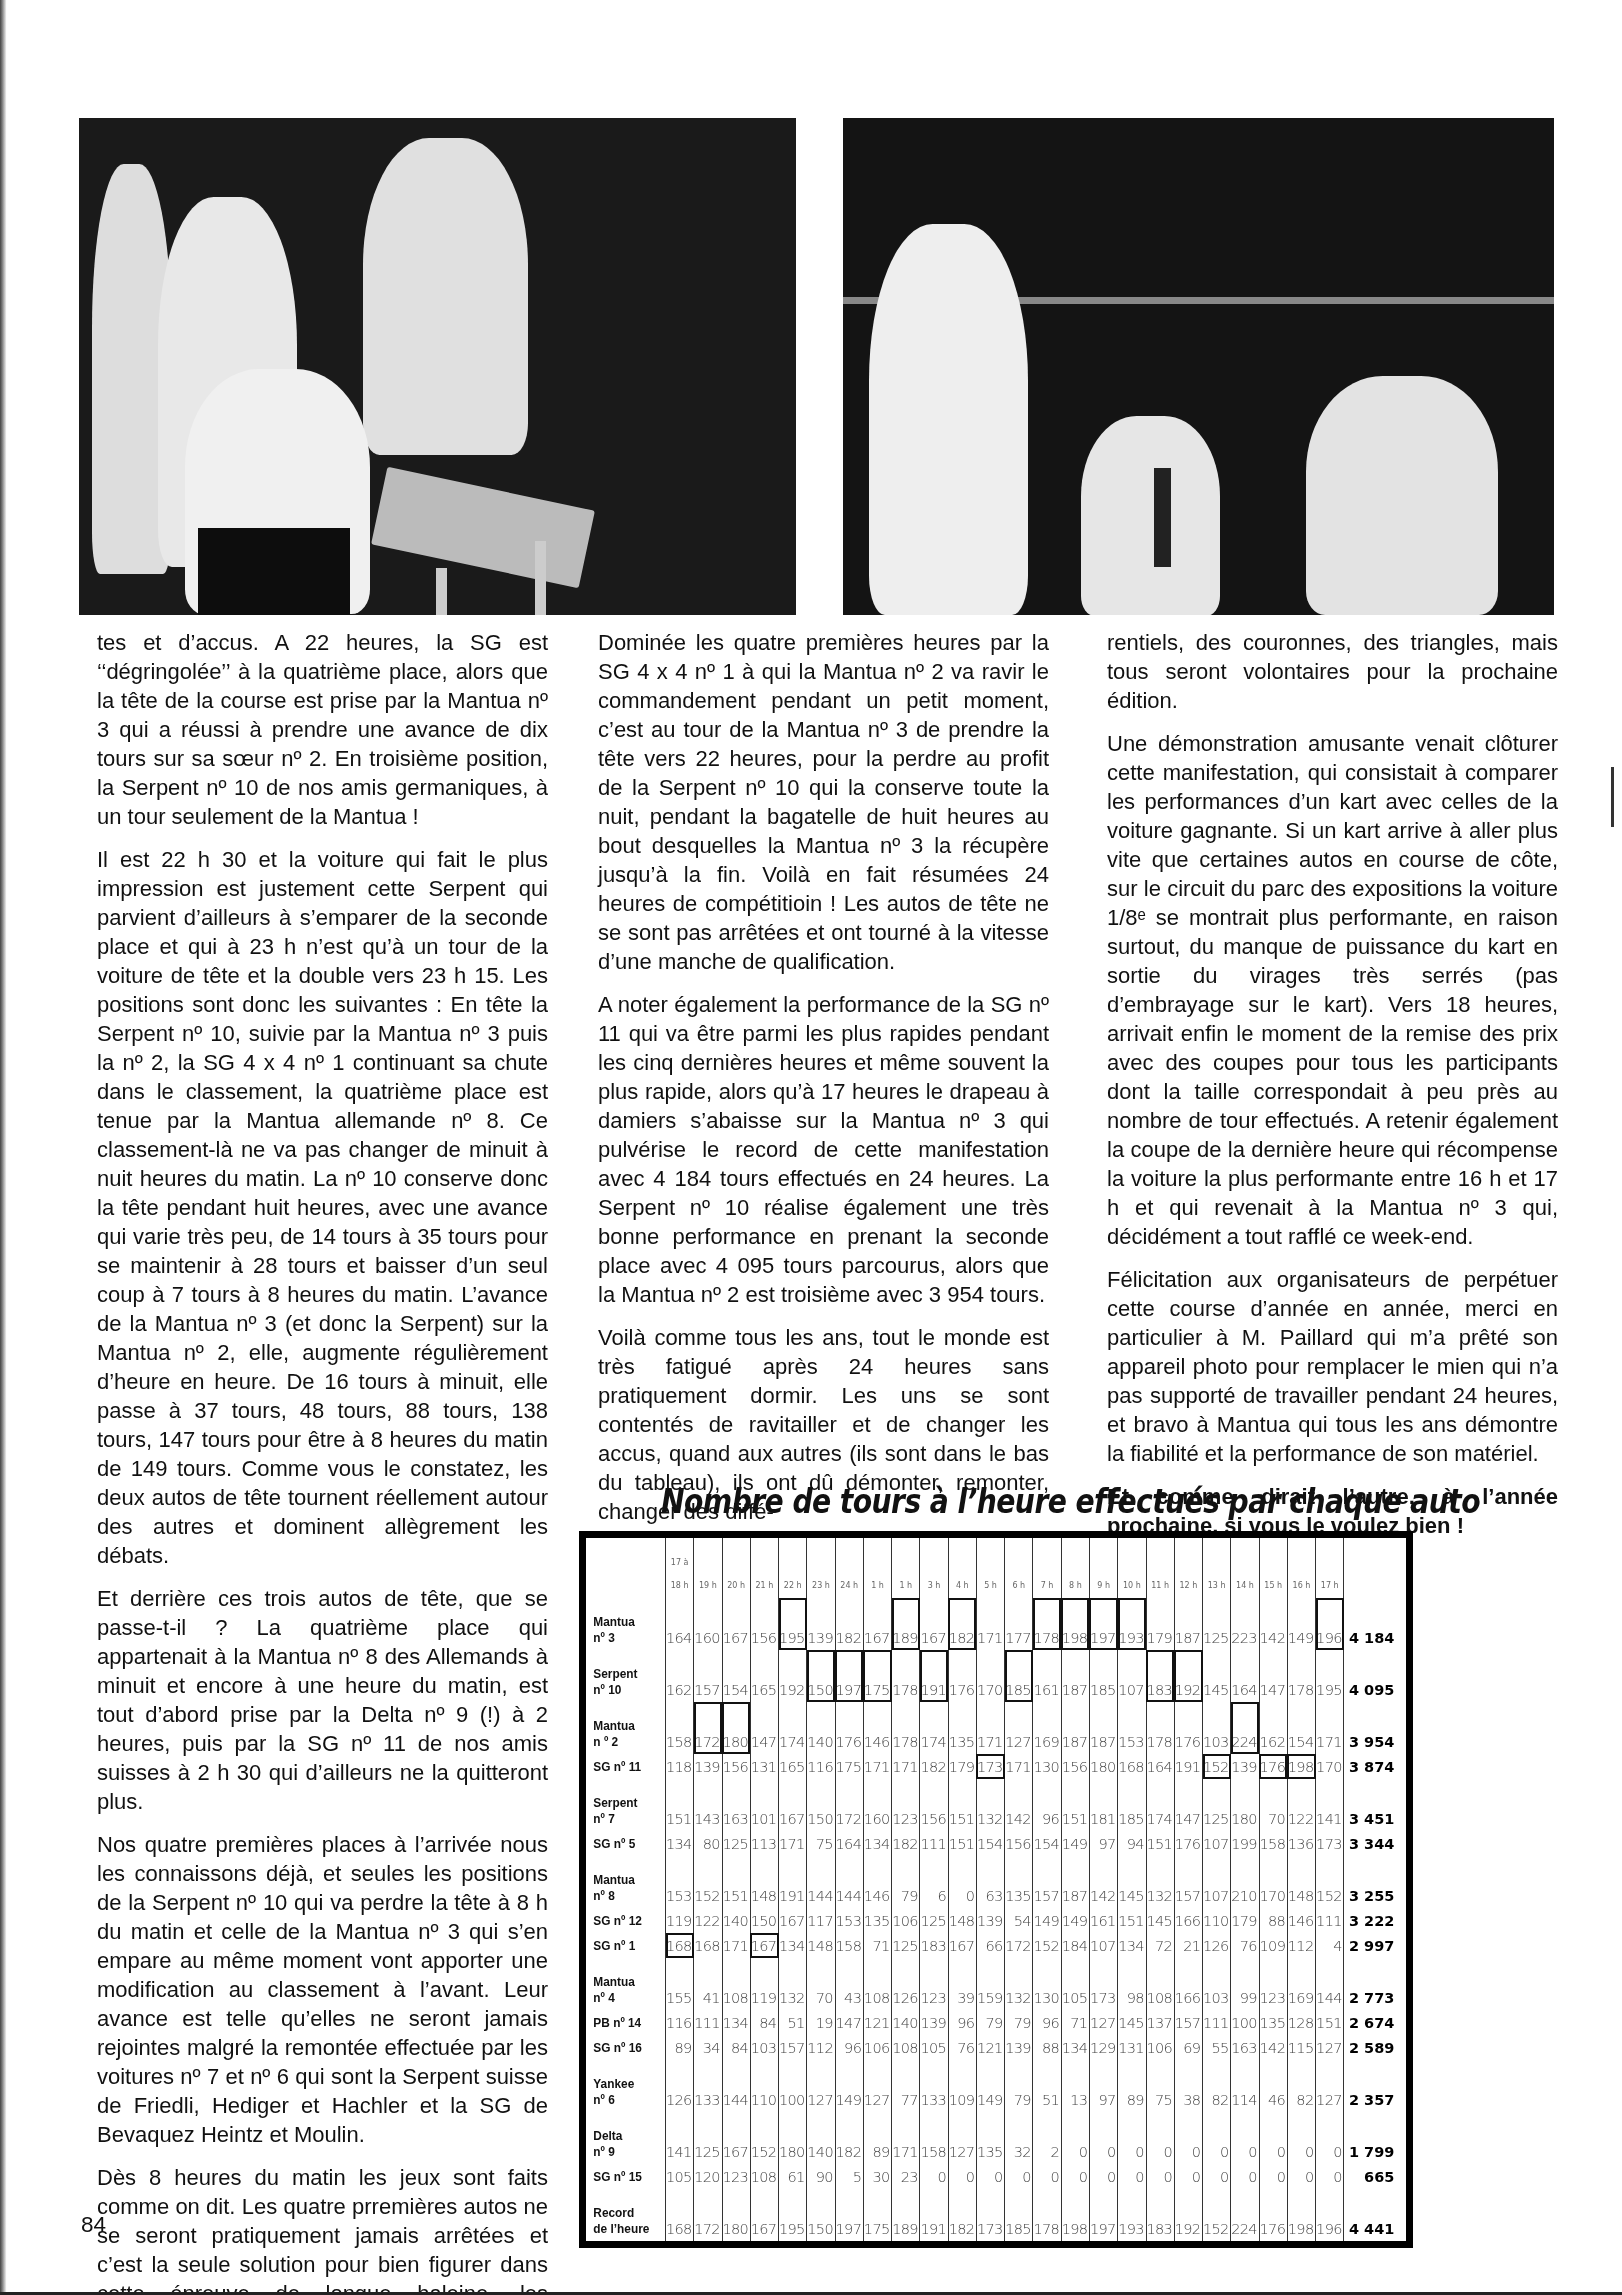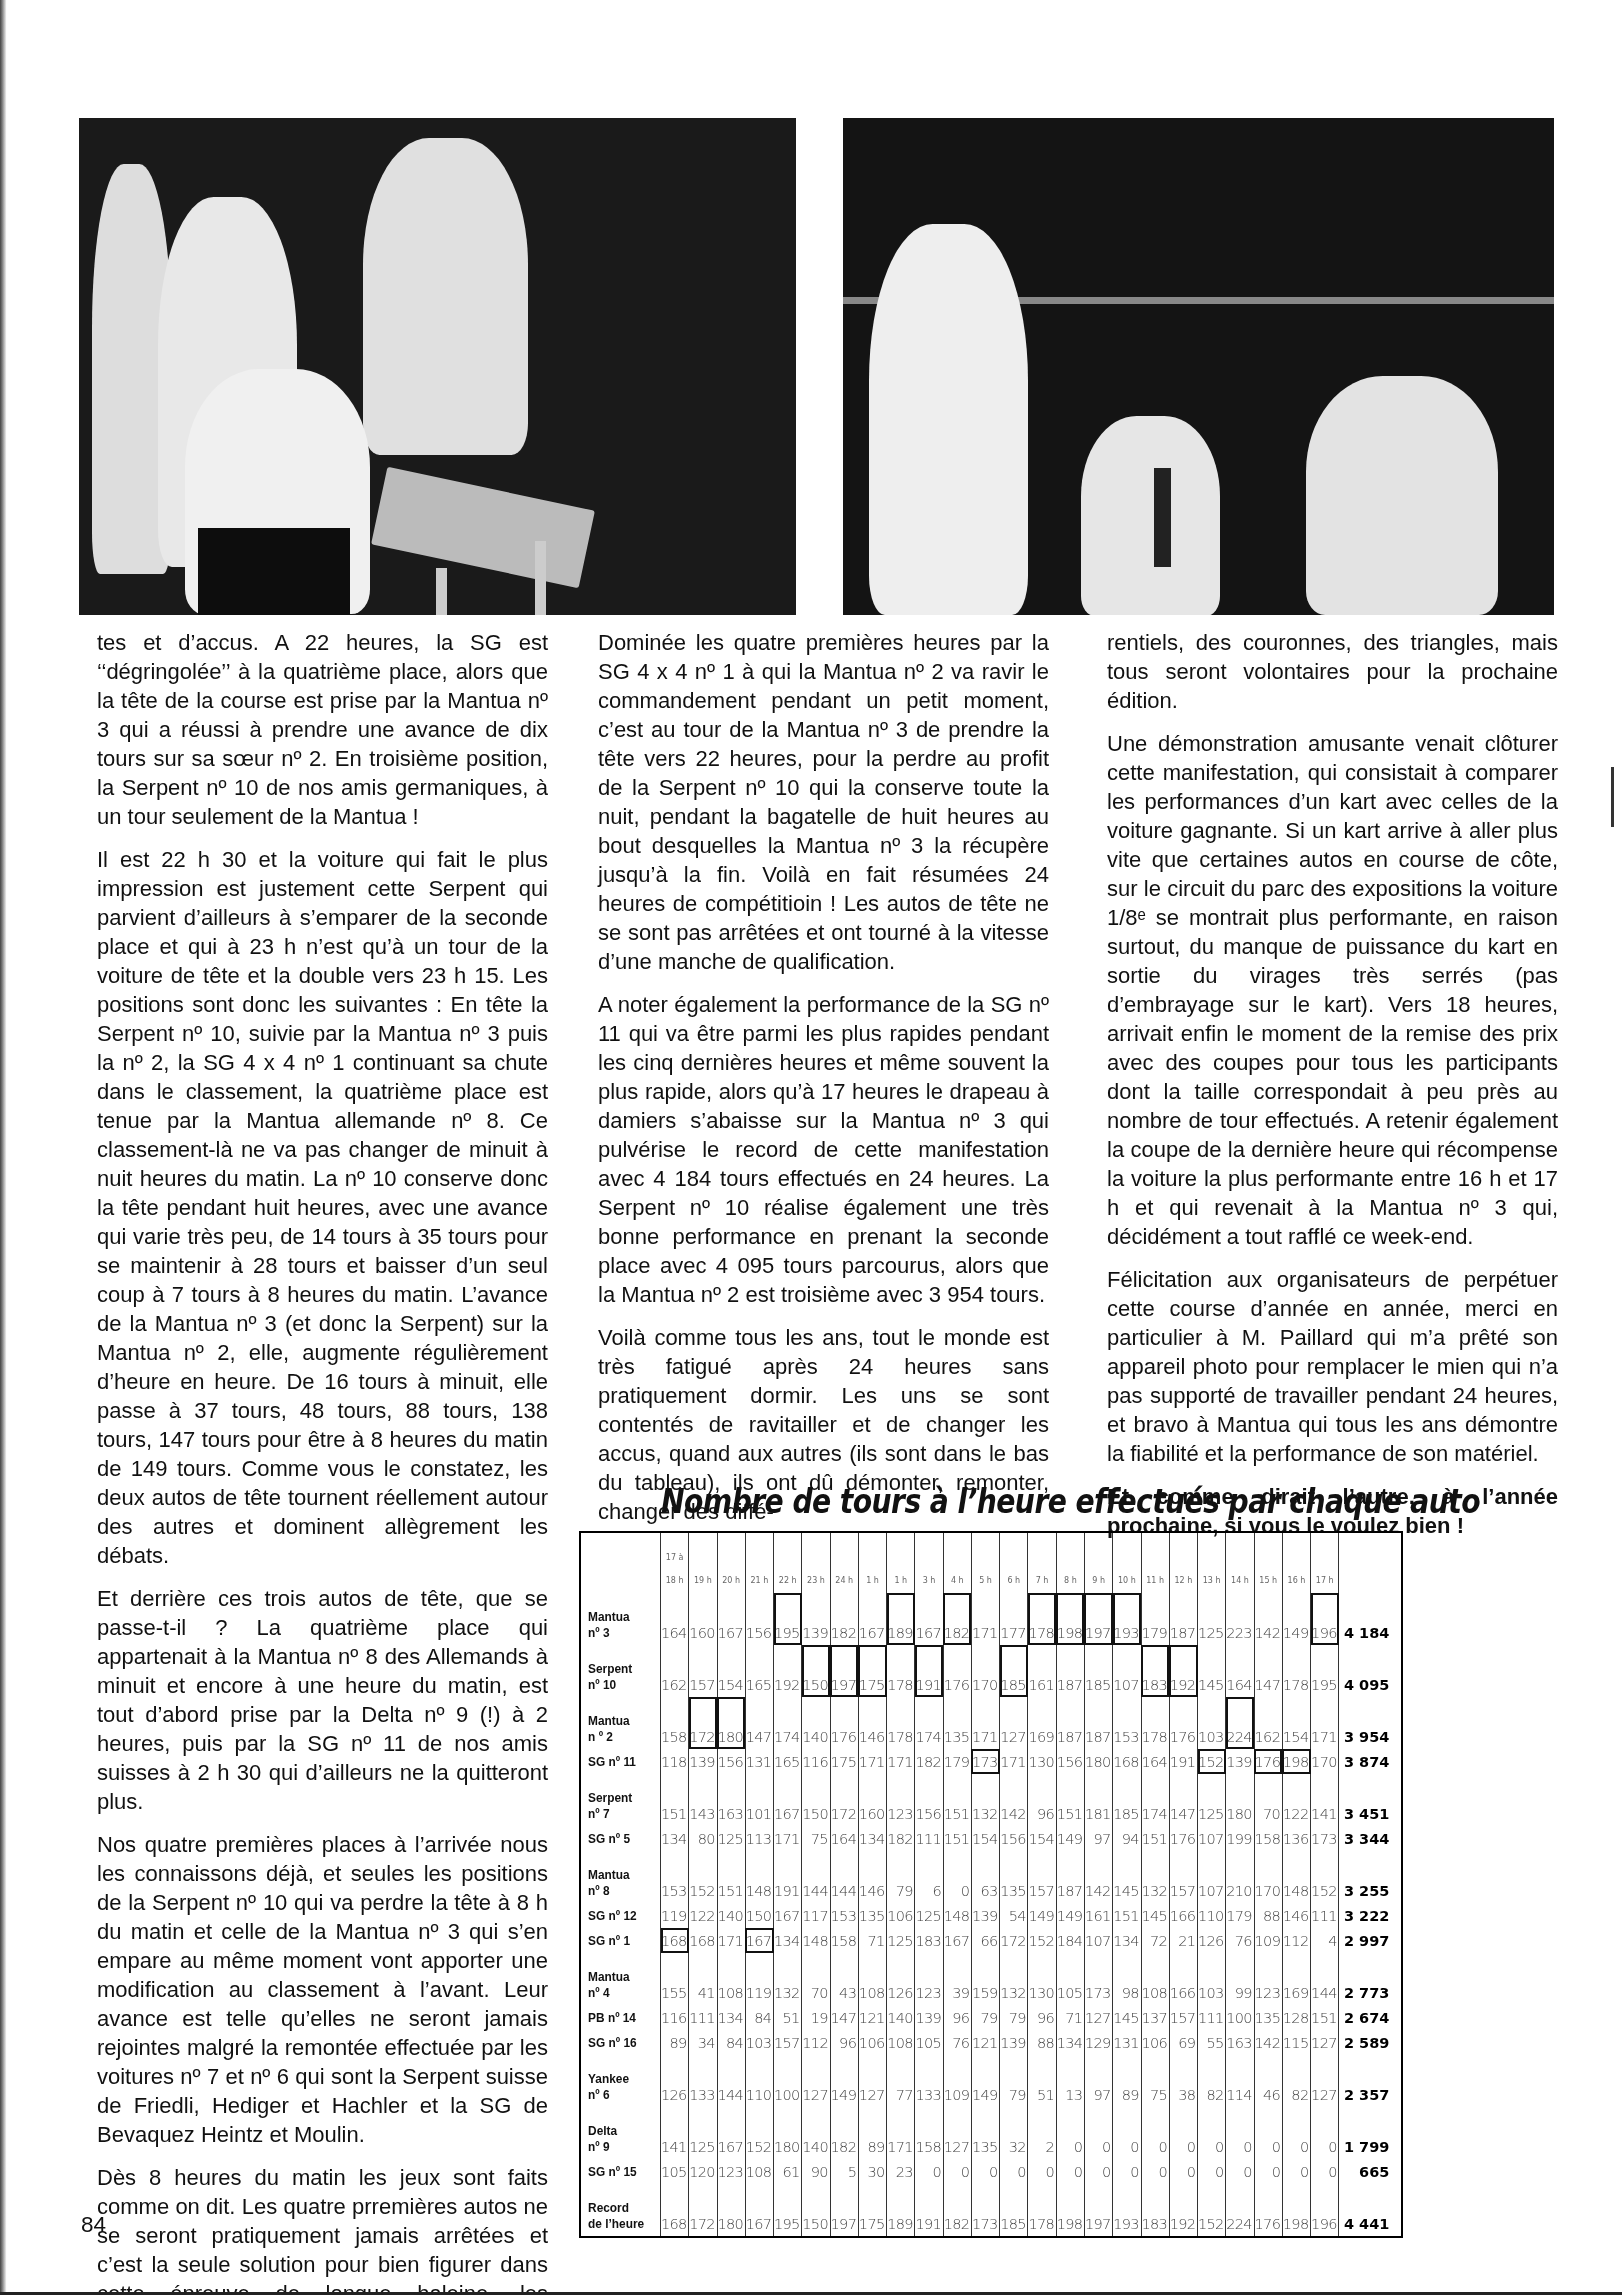--- a/index.html
+++ b/index.html
@@ -11,21 +11,21 @@
   #photo-left { left:79px; top:118px; width:717px; height:497px; }
   #photo-right { left:843px; top:118px; width:711px; height:497px; }
   .col { position:absolute; font-size:22px; line-height:29px; text-align:justify; }
   .col p { margin:0 0 14px 16px; }
   #col1 { left:81px; top:628px; width:467px; }
   #col2 { left:582px; top:628px; width:467px; }
   #col3 { left:1091px; top:628px; width:467px; }
   .bold-p { font-weight:bold; }
   #page-num { position:absolute; left:81px; top:2212px; font-size:22.5px; }
   #table-title { position:absolute; left:661px; top:1481px; font-size:34px; font-weight:bold; font-style:italic; font-family:"DejaVu Sans", sans-serif; letter-spacing:-0.7px; transform:scaleX(0.83); transform-origin:left; white-space:nowrap; }
-  #laps-table { position:absolute; left:579px; top:1531px; border-collapse:collapse; border:2px solid #000000; font-family:"DejaVu Sans", sans-serif; }
+  #laps-table { position:absolute; left:579px; top:1531px; border-collapse:collapse; border:7px solid #000000; font-family:"DejaVu Sans", sans-serif; }
   #laps-table td, #laps-table th { border-left:1px solid #333; padding:0; text-align:right; font-weight:normal; color:#444; }
   #laps-table th { font-size:8px; text-align:center; vertical-align:bottom; height:52px; padding-bottom:8px; color:#666; }
   #laps-table td.val { font-size:14.5px; width:20.5px; padding-right:1.7px; letter-spacing:-0.7px; font-weight:300; }
   #laps-table td.name { font-size:13.2px; font-weight:bold; text-align:left; width:71px; padding-left:8px; color:#111; border-left:none; line-height:16px; font-family:"Liberation Sans", sans-serif; transform:scaleX(0.9); transform-origin:left; }
   #laps-table td.total { font-size:14.5px; font-weight:bold; width:50px; padding-right:12px; color:#000000; }
   #laps-table tr.tall td { height:48px; vertical-align:bottom; padding-bottom:4px; }
   #laps-table tr.short td { height:25px; vertical-align:middle; }
   #laps-table td.hl { outline:2px solid #111; outline-offset:-2px; }
   .rightmark { position:absolute; right:8px; top:767px; width:2.6px; height:60px; background:#333; }
   .bottom-line { position:absolute; left:0; right:0; top:2292px; height:4px; background:#222; }

